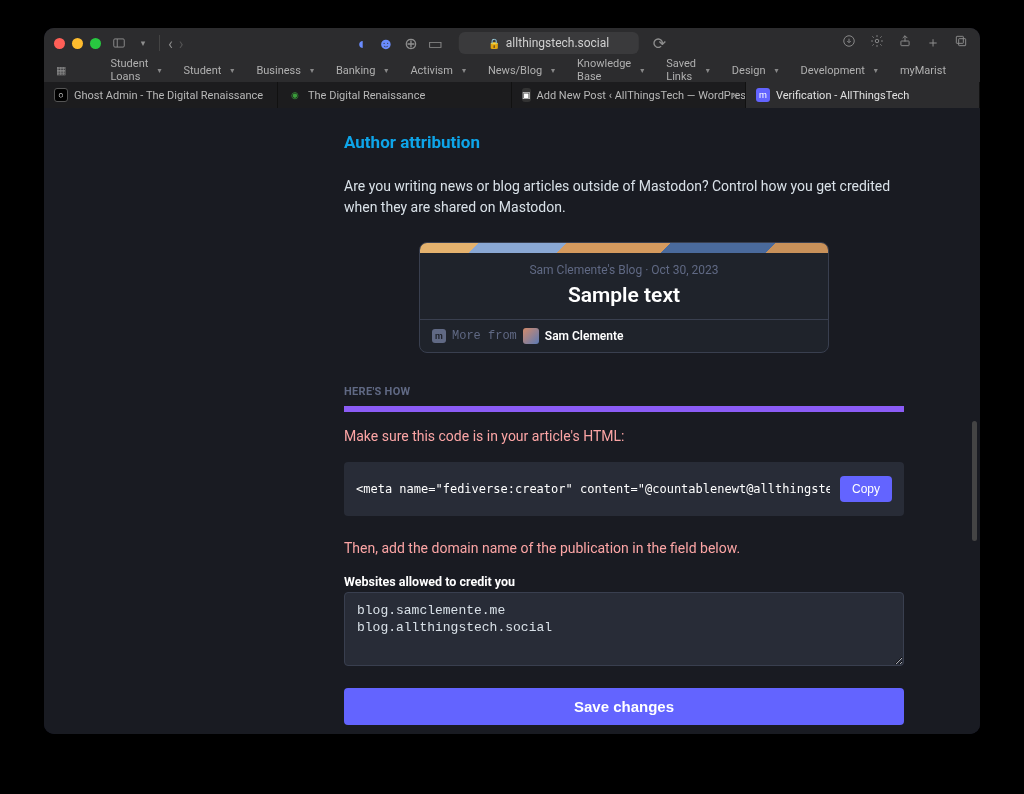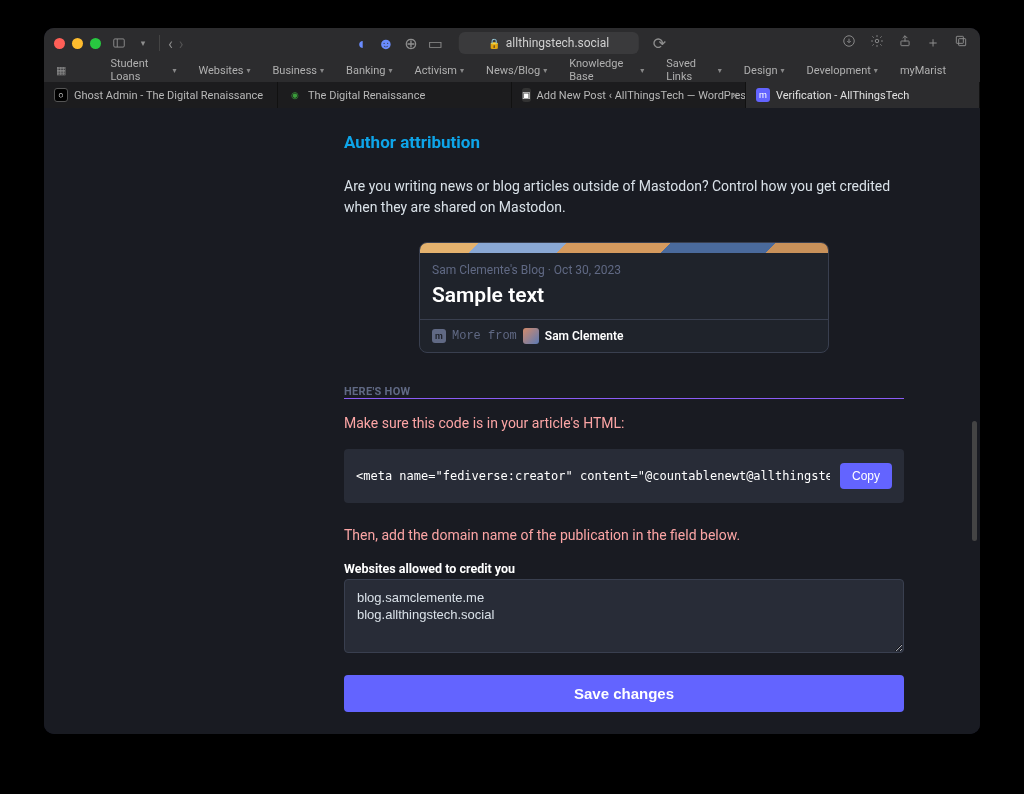--- a/index.html
+++ b/index.html
@@ -66,21 +66,21 @@
   .bookmarkbar {
     height: 24px;
     background: #2c2c2e;
     display: flex;
     align-items: center;
     padding: 0 12px;
     gap: 22px;
     font-size: 11px;
     color: #b0b0b0;
   }
-  .bm-item { display: flex; align-items: center; gap: 3px; cursor: pointer; }
+  .bm-item { display: flex; align-items: center; gap: 9px; cursor: pointer; }
   .bm-item .chev { font-size: 8px; opacity: 0.7; }
   .bookmarkbar .spacer { flex: 1; }
   .grid-icon { color: #8e8e8e; font-size: 11px; }
 
   
   .tabstrip {
     height: 26px;
     background: #1c1c1e;
     display: flex;
     align-items: stretch;
@@ -133,21 +133,21 @@
     border: 1px solid #393f4f;
     border-radius: 8px;
     overflow: hidden;
     max-width: 410px;
     margin: 0 auto 32px auto;
   }
   .preview-img {
     height: 10px;
     background: linear-gradient(135deg,#e4b26e 0%, #e4b26e 14%, #8aa8d4 14%, #8aa8d4 35%, #d59a5e 35%, #d59a5e 60%, #4a6a9c 60%, #4a6a9c 85%, #c8915a 85%);
   }
-  .preview-body { padding: 10px 12px 12px 12px; }
+  .preview-body { padding: 10px 12px 12px 12px; text-align: center; }
   .preview-meta { color: #606984; font-size: 12px; margin-bottom: 6px; }
   .preview-title { color: #fff; font-size: 21px; font-weight: 600; }
   .preview-footer {
     border-top: 1px solid #393f4f;
     padding: 8px 12px;
     display: flex;
     align-items: center;
     gap: 6px;
     font-size: 12px;
   }
@@ -156,21 +156,22 @@
   .avatar { width: 16px; height: 16px; border-radius: 3px; background: linear-gradient(135deg,#d48a6a,#5b7ab5); display: inline-block; }
   .author-name { color: #fff; font-weight: 600; }
 
   
   h2.subheader {
     color: #606984;
     font-size: 11px;
     font-weight: 700;
     text-transform: uppercase;
     letter-spacing: 0.3px;
-    border-bottom: 1px solid #8b5cf6;
+    border-bottom: 6px solid #8b5cf6;
+    padding-bottom: 8px;
     margin-bottom: 16px;
   }
   p.instr { color: #fca5a5; font-size: 14px; margin-bottom: 18px; }
 
   .codebox {
     background: #282c37;
     border-radius: 4px;
     padding: 14px 12px;
     display: flex;
     align-items: center;
@@ -201,21 +202,21 @@
   .fld-hint { color: #606984; font-size: 11.5px; margin-bottom: 10px; }
   textarea.domains {
     width: 100%;
     height: 74px;
     background: #282c37;
     border: 1px solid #393f4f;
     border-radius: 4px;
     padding: 10px 12px;
     color: #d9e1e8;
     font-size: 13px;
-    font-family: Liberation Sans, sans-serif;
+    font-family: Liberation Mono, monospace;
     resize: vertical;
     margin-bottom: 18px;
     line-height: 1.3;
   }
   .save-btn {
     width: 100%;
     background: #6364ff;
     color: #fff;
     border: none;
     border-radius: 4px;
@@ -298,21 +299,21 @@
   </div>
 
   <div class="bookmarkbar">
     <span class="grid-icon">▦</span>
     <span class="spacer"></span>
     <span class="bm-item">
         <span>Student Loans</span>
         <span class="chev">▾</span>
       </span>
     <span class="bm-item">
-        <span>Websites</span>
+        <span>Student</span>
         <span class="chev">▾</span>
       </span>
     <span class="bm-item">
         <span>Business</span>
         <span class="chev">▾</span>
       </span>
     <span class="bm-item">
         <span>Banking</span>
         <span class="chev">▾</span>
       </span>

